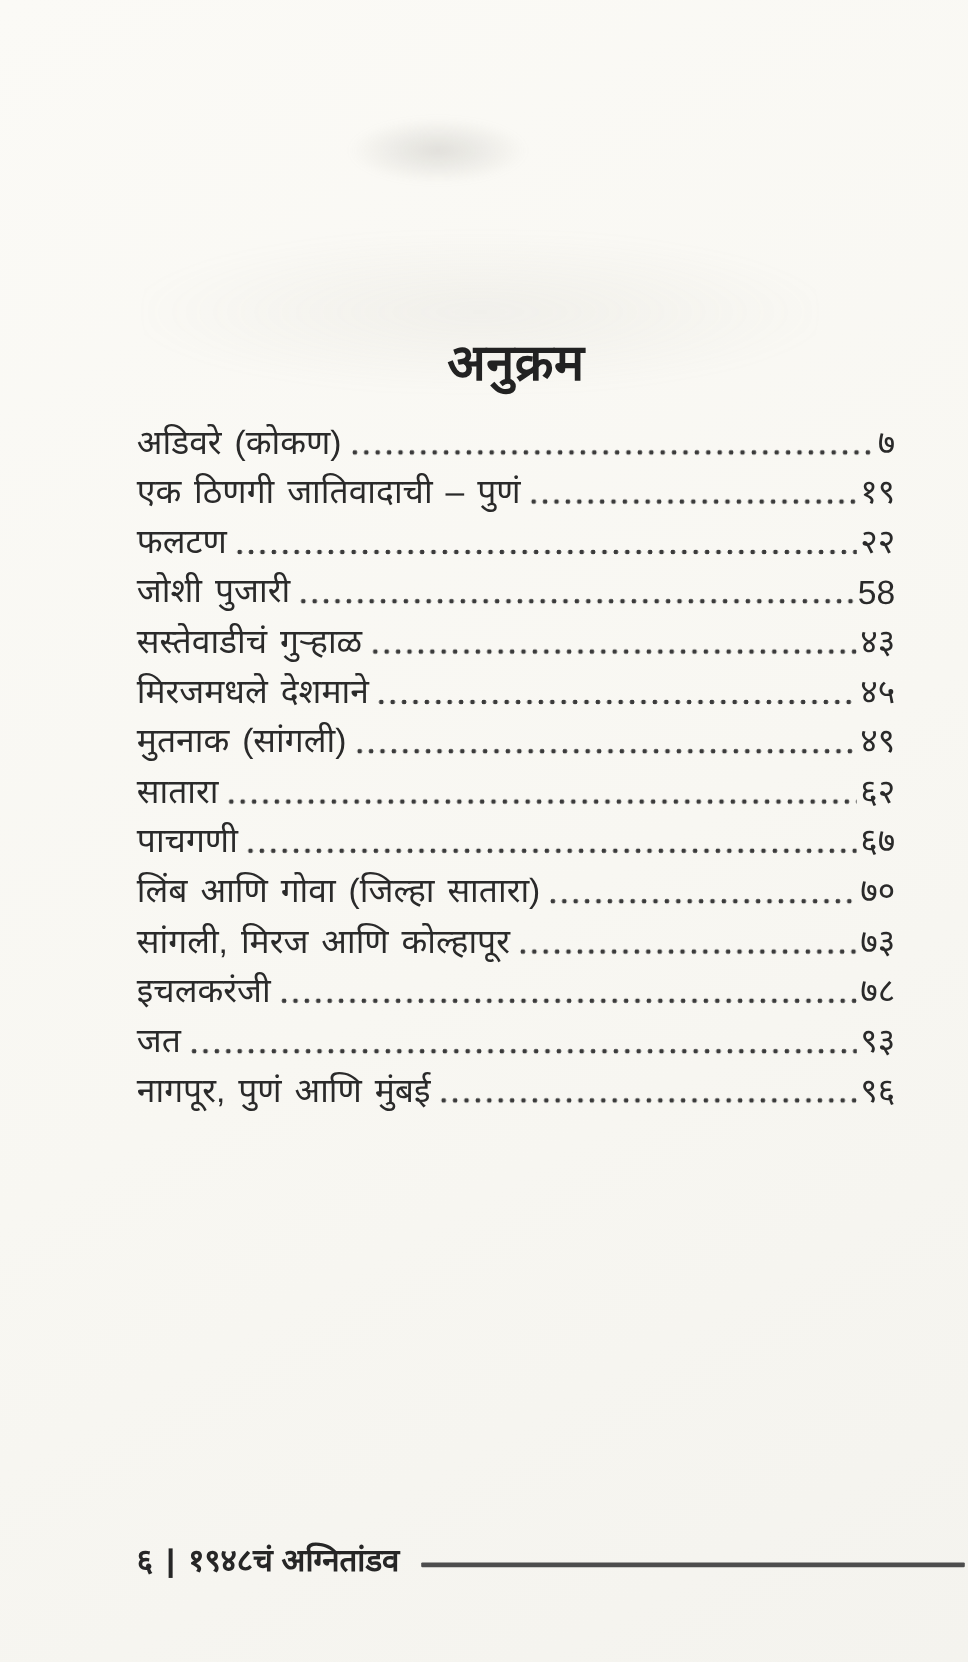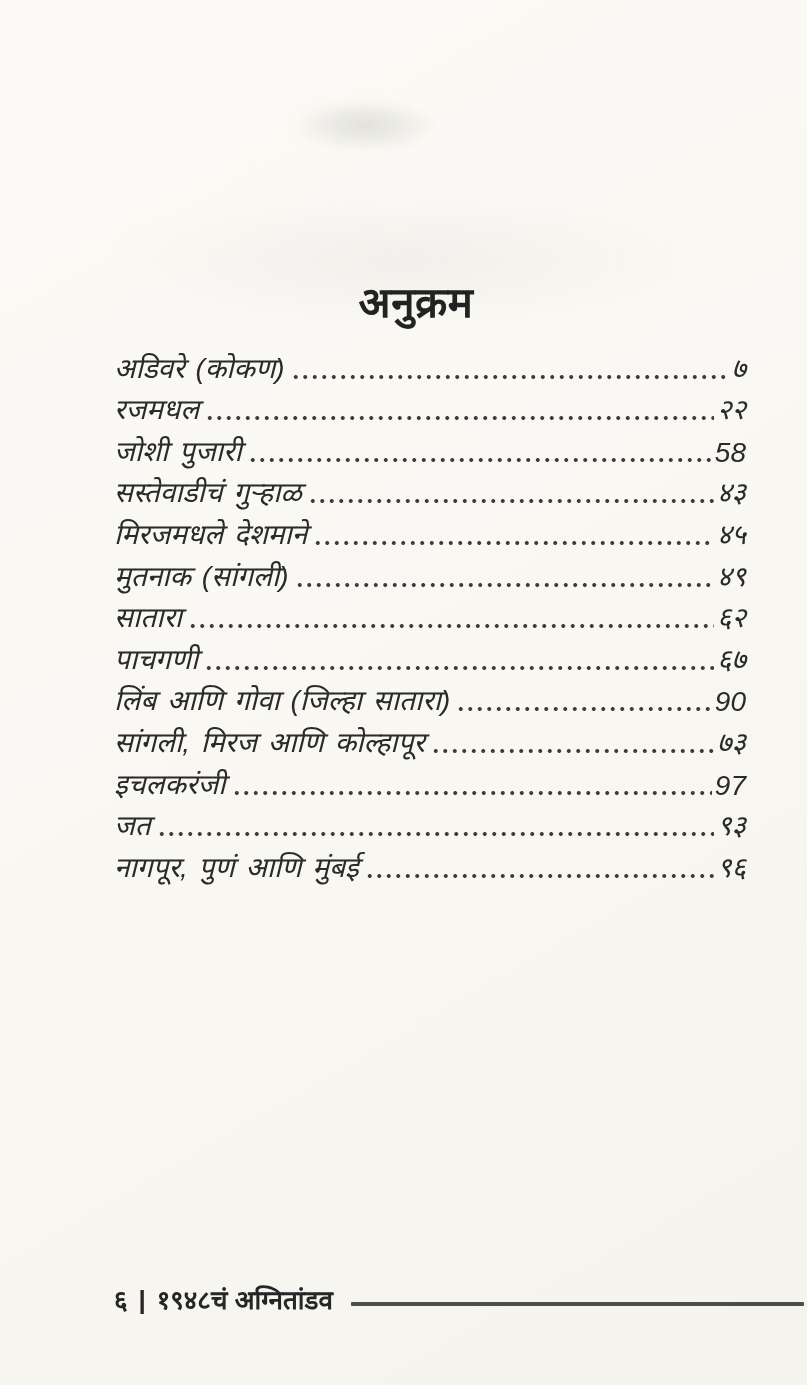--- a/index.html
+++ b/index.html
@@ -24,34 +24,33 @@
     filter: blur(3px);
   }
   .ghost-b {
     position: absolute; left: 120px; top: 195px; width: 560px; height: 130px;
     background: radial-gradient(ellipse at center, rgba(170,168,160,0.10), rgba(170,168,160,0) 75%);
     filter: blur(5px);
   }
   .toc-title {
     position: absolute;
     top: 244px;
-    left: 100px;
+    left: 114px;
     width: 632px;
     text-align: center;
     font-size: 42px;
     font-weight: bold;
     letter-spacing: 0.5px;
     color: #222;
   }
   .toc {
     position: absolute;
     top: 345px;
     left: 114px;
     width: 632px;
-    font-style: italic;
   }
   .toc-row {
     display: flex;
     align-items: flex-end;
     height: 41.6px;
     font-size: 28px;
     word-spacing: 3px;
   }
   .toc-label {
     white-space: nowrap;
@@ -101,21 +100,26 @@
 
   <h1 class="toc-title">अनुक्रम</h1>
 
   <div class="toc">
       <div class="toc-row">
       <span class="toc-label">अडिवरे (कोकण)</span>
       <span class="dot-leader"></span>
       <span class="toc-page">७</span>
     </div>
       <div class="toc-row">
-      <span class="toc-label">रजमधल</span>
+      <span class="toc-label">एक ठिणगी जातिवादाची – पुणं</span>
+      <span class="dot-leader"></span>
+      <span class="toc-page">१९</span>
+    </div>
+      <div class="toc-row">
+      <span class="toc-label">फलटण</span>
       <span class="dot-leader"></span>
       <span class="toc-page">२२</span>
     </div>
       <div class="toc-row">
       <span class="toc-label">जोशी पुजारी</span>
       <span class="dot-leader"></span>
       <span class="toc-page">58</span>
     </div>
       <div class="toc-row">
       <span class="toc-label">सस्तेवाडीचं गुऱ्हाळ</span>
@@ -138,31 +142,31 @@
       <span class="toc-page">६२</span>
     </div>
       <div class="toc-row">
       <span class="toc-label">पाचगणी</span>
       <span class="dot-leader"></span>
       <span class="toc-page">६७</span>
     </div>
       <div class="toc-row">
       <span class="toc-label">लिंब आणि गोवा (जिल्हा सातारा)</span>
       <span class="dot-leader"></span>
-      <span class="toc-page">90</span>
+      <span class="toc-page">७०</span>
     </div>
       <div class="toc-row">
       <span class="toc-label">सांगली, मिरज आणि कोल्हापूर</span>
       <span class="dot-leader"></span>
       <span class="toc-page">७३</span>
     </div>
       <div class="toc-row">
       <span class="toc-label">इचलकरंजी</span>
       <span class="dot-leader"></span>
-      <span class="toc-page">97</span>
+      <span class="toc-page">७८</span>
     </div>
       <div class="toc-row">
       <span class="toc-label">जत</span>
       <span class="dot-leader"></span>
       <span class="toc-page">९३</span>
     </div>
       <div class="toc-row">
       <span class="toc-label">नागपूर, पुणं आणि मुंबई</span>
       <span class="dot-leader"></span>
       <span class="toc-page">९६</span>

